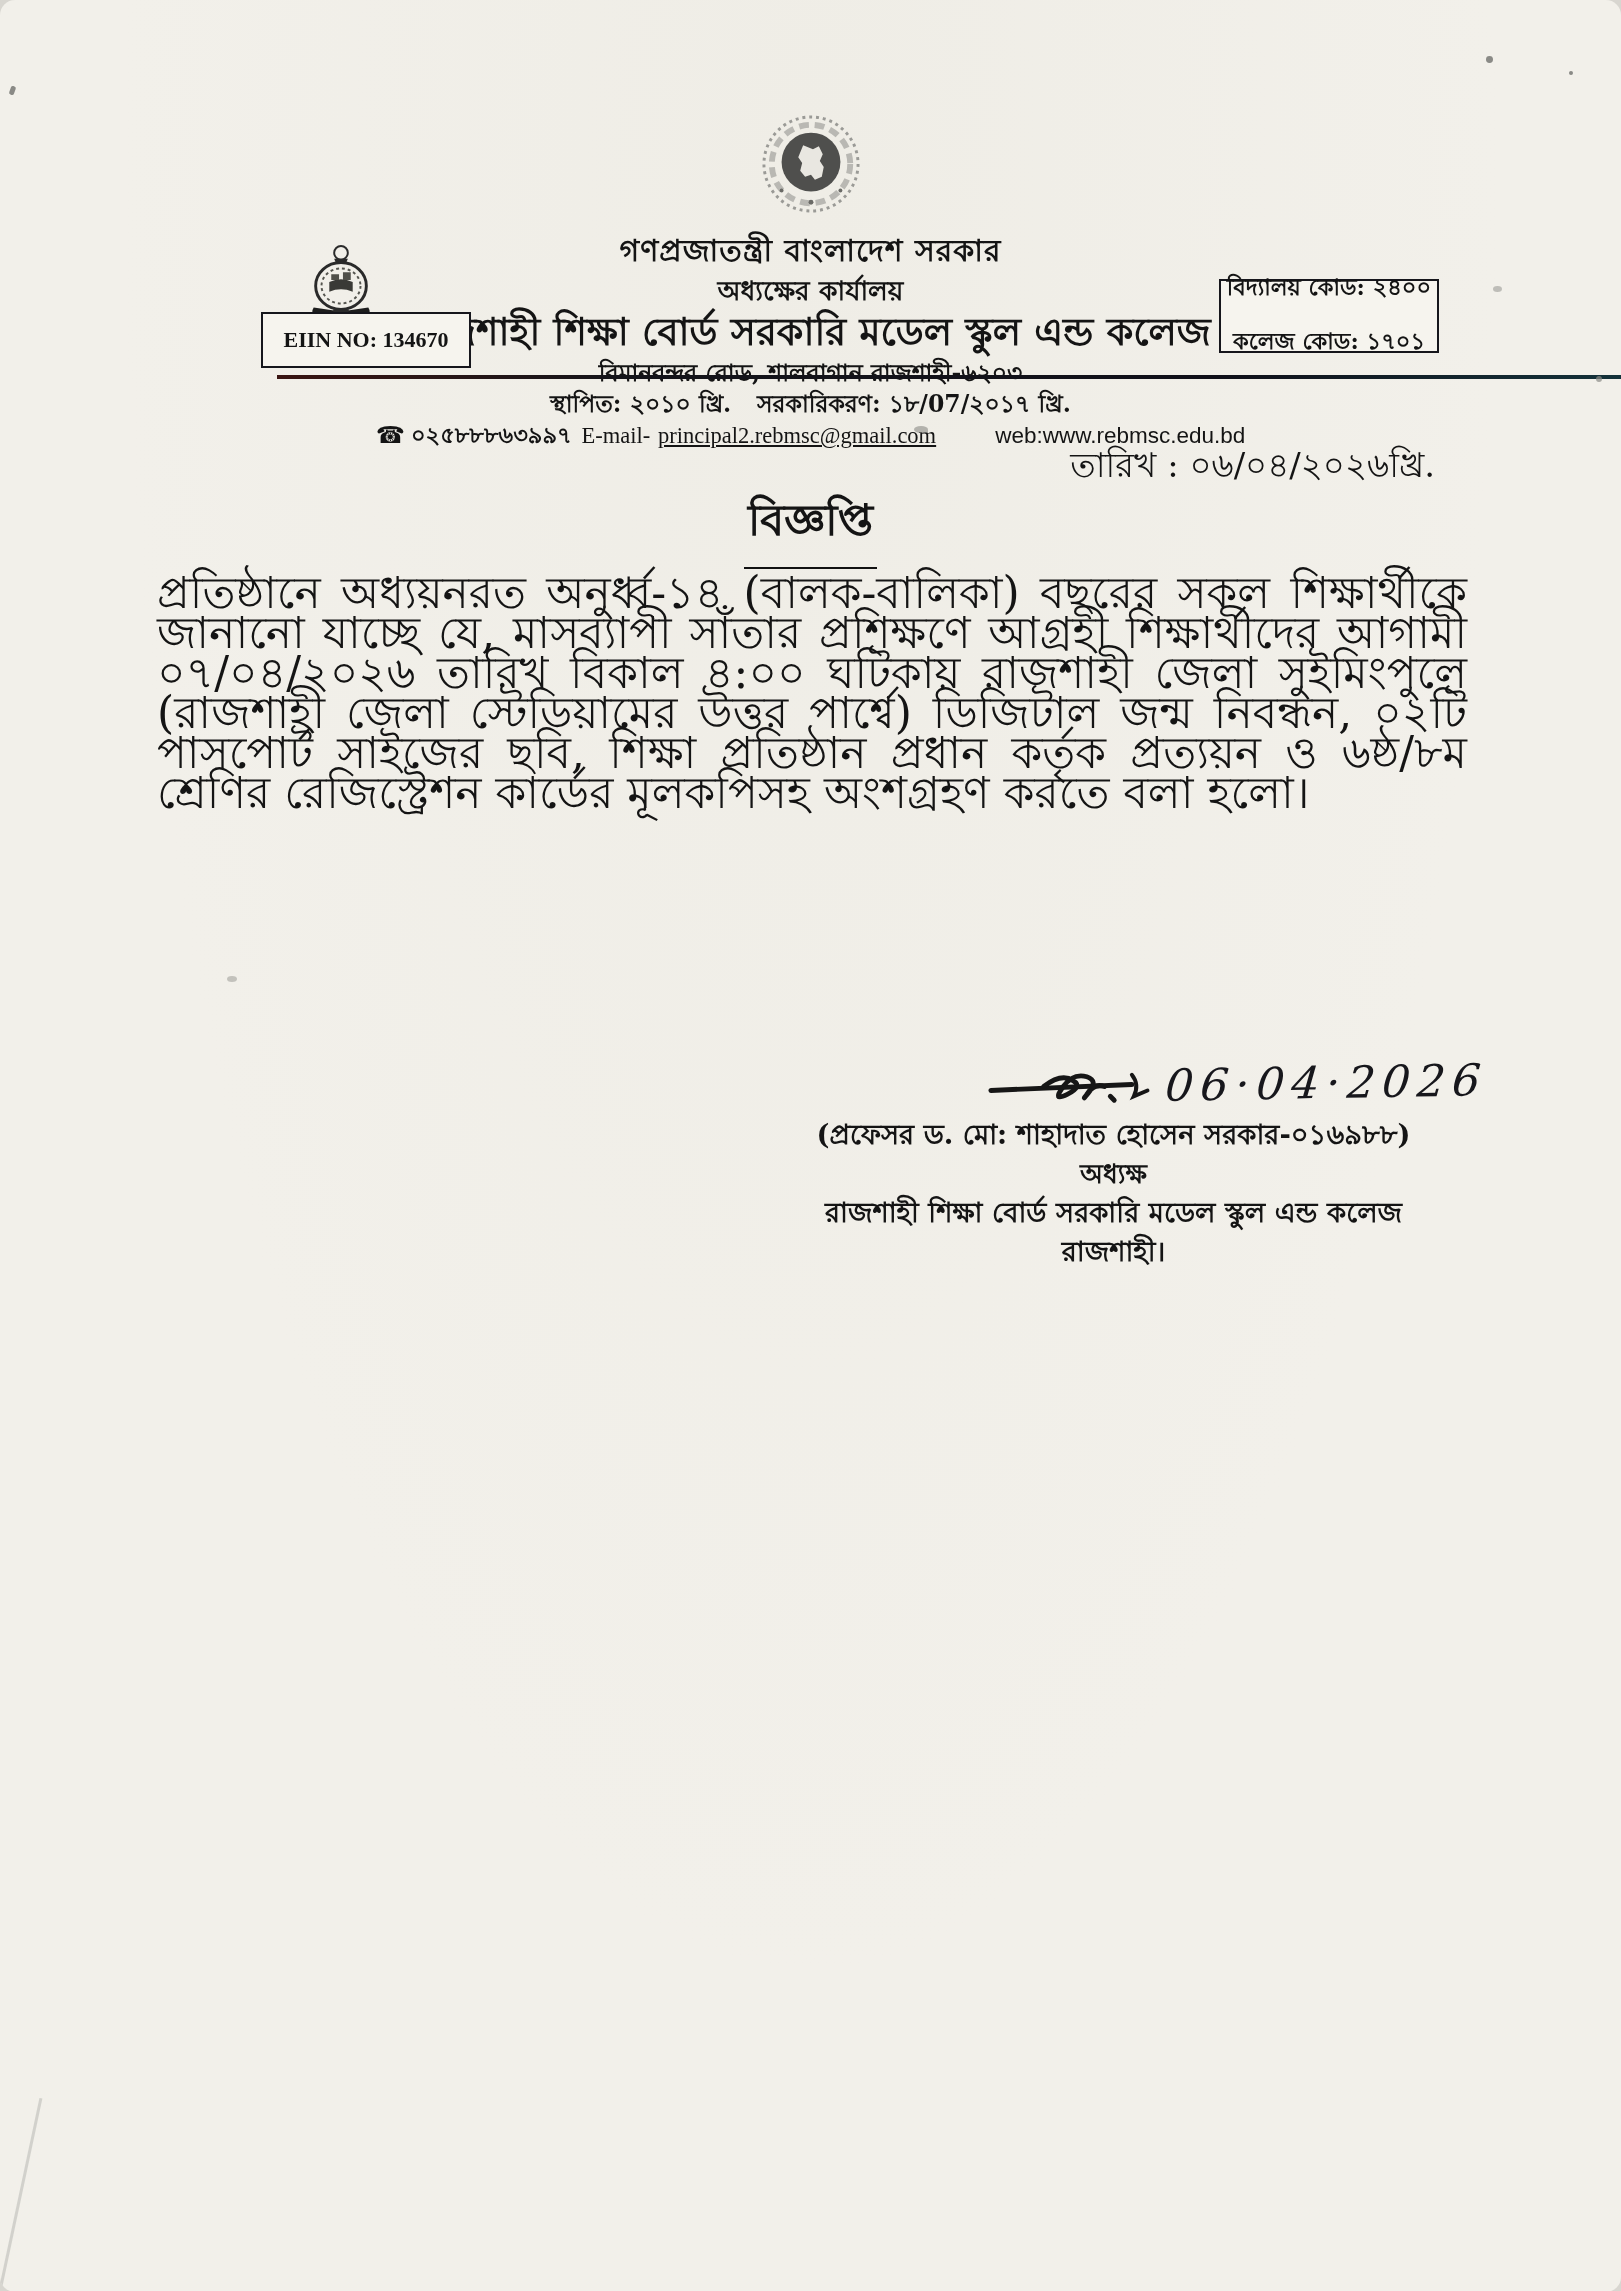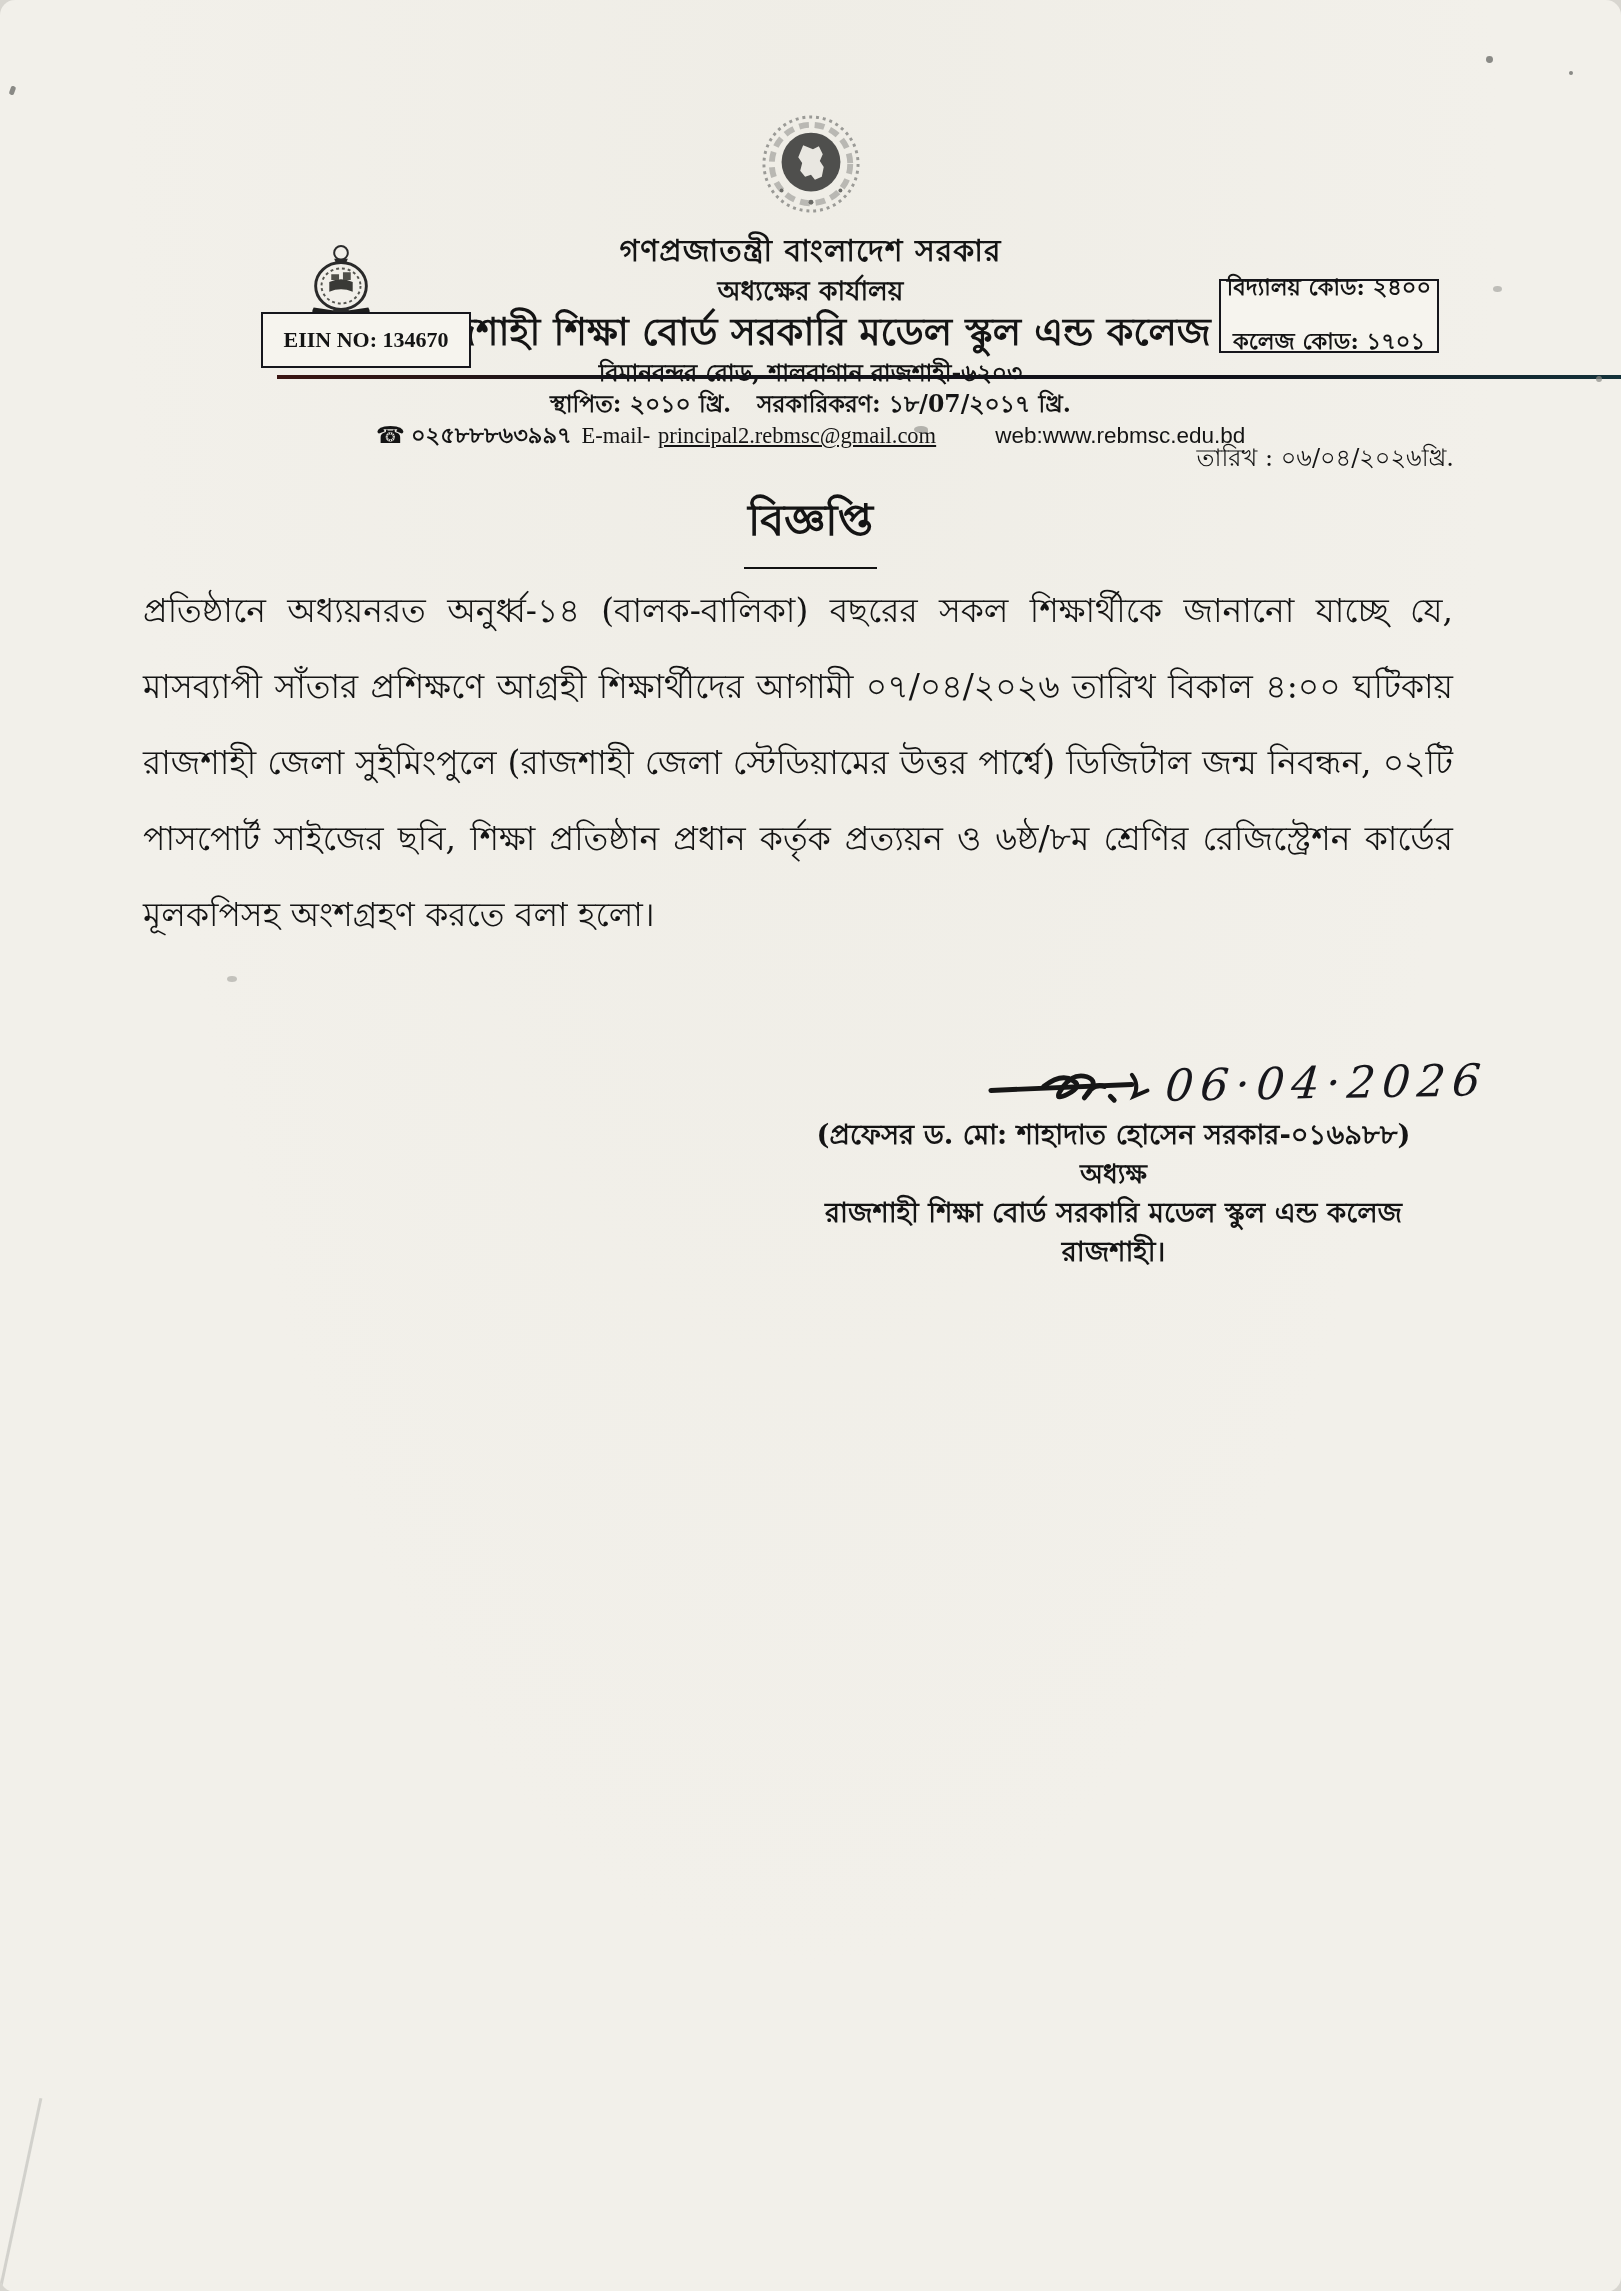--- a/index.html
+++ b/index.html
@@ -49,31 +49,31 @@
     display: flex; flex-direction: column; align-items: center; justify-content: center;
     gap: 16px;
     font-size: 22.5px; font-weight: bold;
   }
   .divider {
     left: 277px; top: 375px; right: 0; height: 3.9px;
     background: linear-gradient(90deg, #3a1512, #15151a 25%, #101019 70%, #14323a);
   }
 
   
-  .date-line { top: 439px; left: 0; width: 1435px; text-align: right; font-size: 24px; margin-left: 19px; }
+  .date-line { top: 439px; left: 0; width: 1435px; text-align: right; font-size: 34px; }
   .title-wrap { top: 488px; }
   .notice-title {
     display: inline-block;
     font-size: 43px; font-weight: bold;
     border-bottom: 2.9px solid #111;
     padding: 0 3.9px 7.8px 3.9px;
   }
   .body-par {
-    top: 573px; left: 143px; width: 1310px;
-    font-size: 33px; line-height: 76px;
+    top: 573px; left: 157px; width: 1310px;
+    font-size: 44px; line-height: 40px;
     text-align: justify;
   }
 
   
   .sig-scribble { left: 985px; top: 1057px; }
   .handwritten-date {
     left: 1166px; top: 1057px;
     font-size: 44px;
     font-family: "DejaVu Serif", serif;
     font-style: italic;

